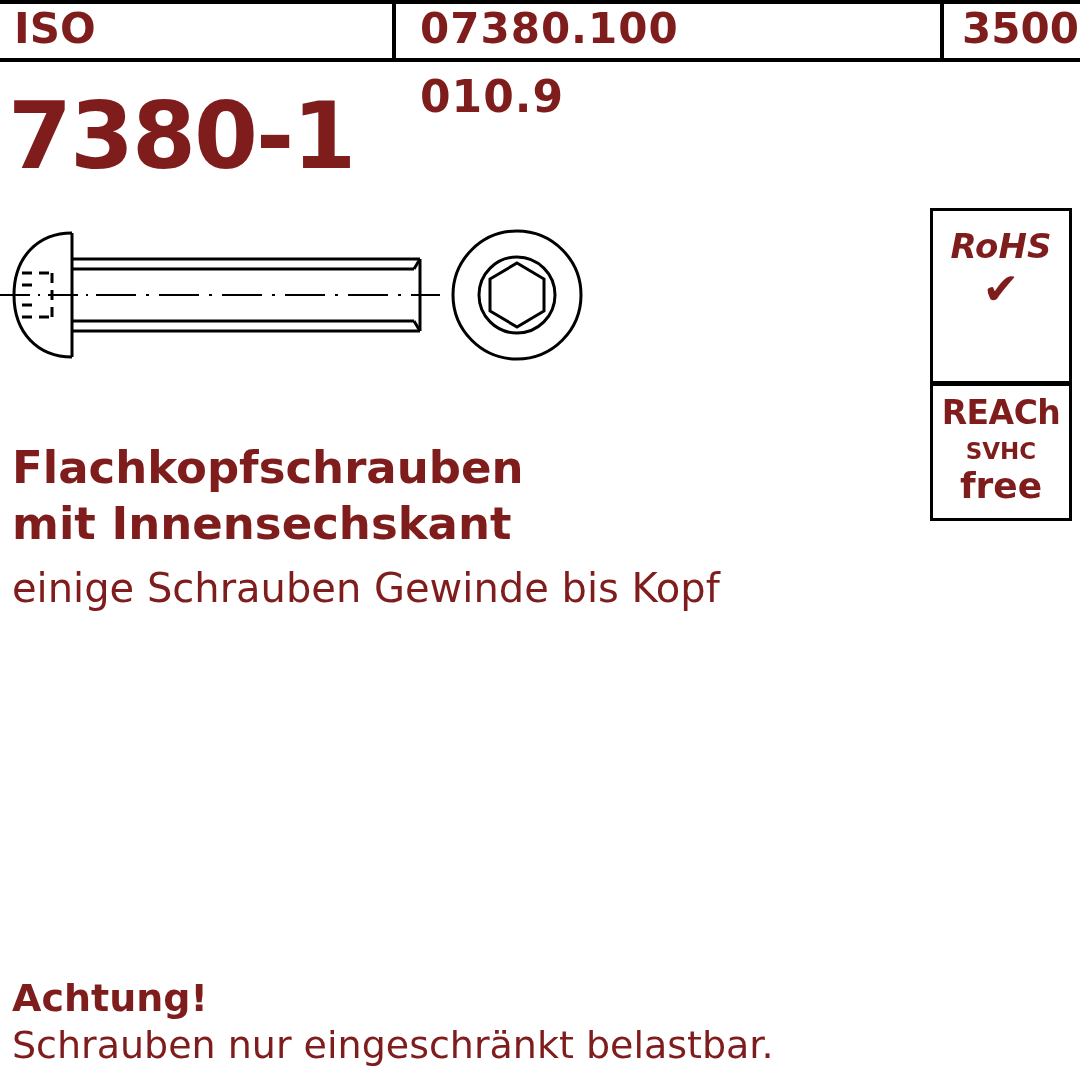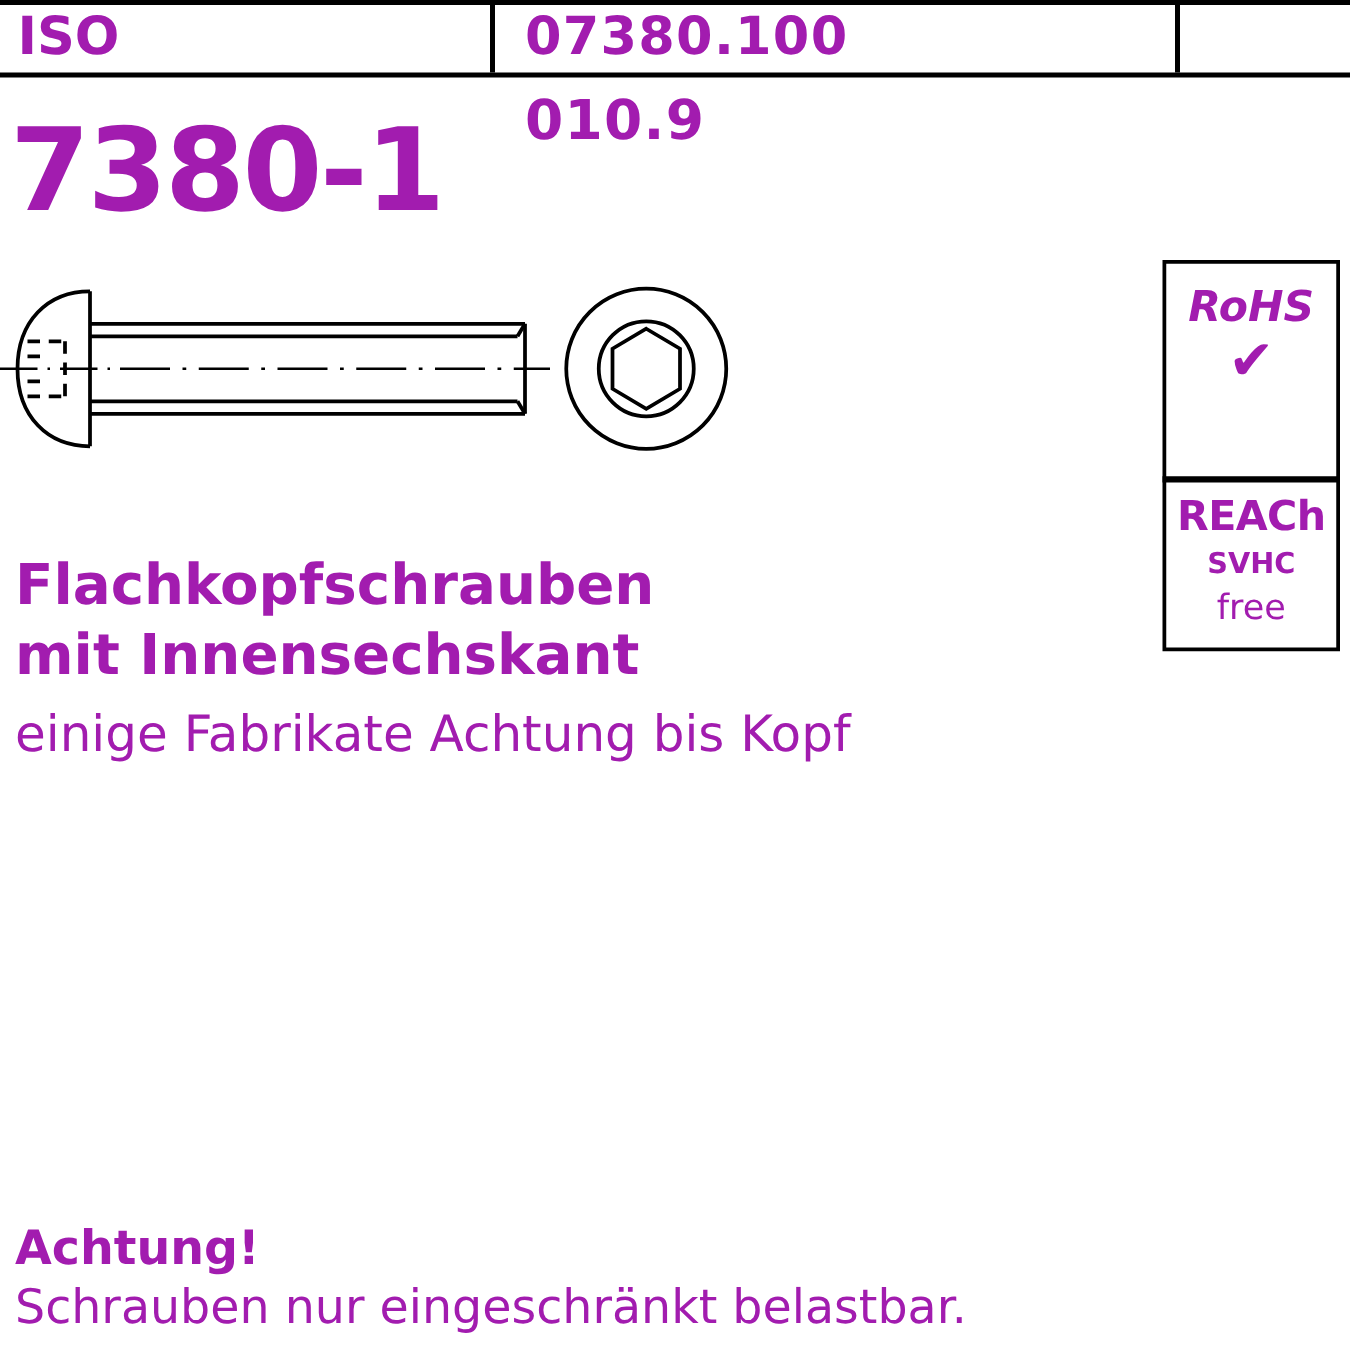--- a/index.html
+++ b/index.html
@@ -6,21 +6,21 @@
     margin: 0;
     padding: 0;
     background: #ffffff;
   }
   .page {
     position: relative;
     width: 1080px;
     height: 1080px;
     background: #ffffff;
     font-family: "DejaVu Sans", sans-serif;
-    color: #a21caf;
+    color: #7f1d1d;
     overflow: hidden;
   }
 
   
   .header-row {
     position: absolute;
     top: 0;
     left: 0;
     width: 1080px;
     height: 62px;
@@ -135,22 +135,22 @@
     font-weight: bold;
     line-height: 38px;
     letter-spacing: -0.5px;
   }
   .reach-l2 {
     font-size: 23px;
     font-weight: bold;
     line-height: 38px;
   }
   .reach-l3 {
-    font-size: 28px;
-    font-weight: normal;
+    font-size: 36px;
+    font-weight: bold;
     line-height: 32px;
   }
 
   
   .desc {
     position: absolute;
     left: 12px;
     font-size: 45px;
     font-weight: bold;
     line-height: 56px;
@@ -193,20 +193,21 @@
 
 <div class="page">
 
   <div class="header-row">
     <div class="header-rule-top"></div>
     <div class="header-rule-bottom"></div>
     <div class="header-div-1"></div>
     <div class="header-div-2"></div>
     <div class="hdr-text hdr-standard">ISO</div>
     <div class="hdr-text hdr-number">07380.100</div>
+    <div class="hdr-text hdr-qty">3500</div>
   </div>
 
   <div class="big-title">7380-1</div>
   <div class="grade">010.9</div>
 
   <div class="drawing">
     <svg width="620" height="160" viewBox="0 0 620 160">
       <g fill="none" stroke="#000" stroke-width="3">
 
         <path d="M72,18 C38,18 14,42 14,80 C14,118 38,142 72,142"></path>
@@ -249,18 +250,18 @@
   </div>
 
   <div class="mark-box reach-box">
     <div class="reach-l1">REACh</div>
     <div class="reach-l2">SVHC</div>
     <div class="reach-l3">free</div>
   </div>
 
   <div class="desc desc-2">mit Innensechskant</div>
   <div class="desc desc-1">Flachkopfschrauben</div>
-  <div class="desc-3">einige Fabrikate Achtung bis Kopf</div>
+  <div class="desc-3">einige Schrauben Gewinde bis Kopf</div>
 
   <div class="warn-1">Achtung!</div>
   <div class="warn-2">Schrauben nur eingeschränkt belastbar.</div>
 
 </div>
 
 </body></html>

